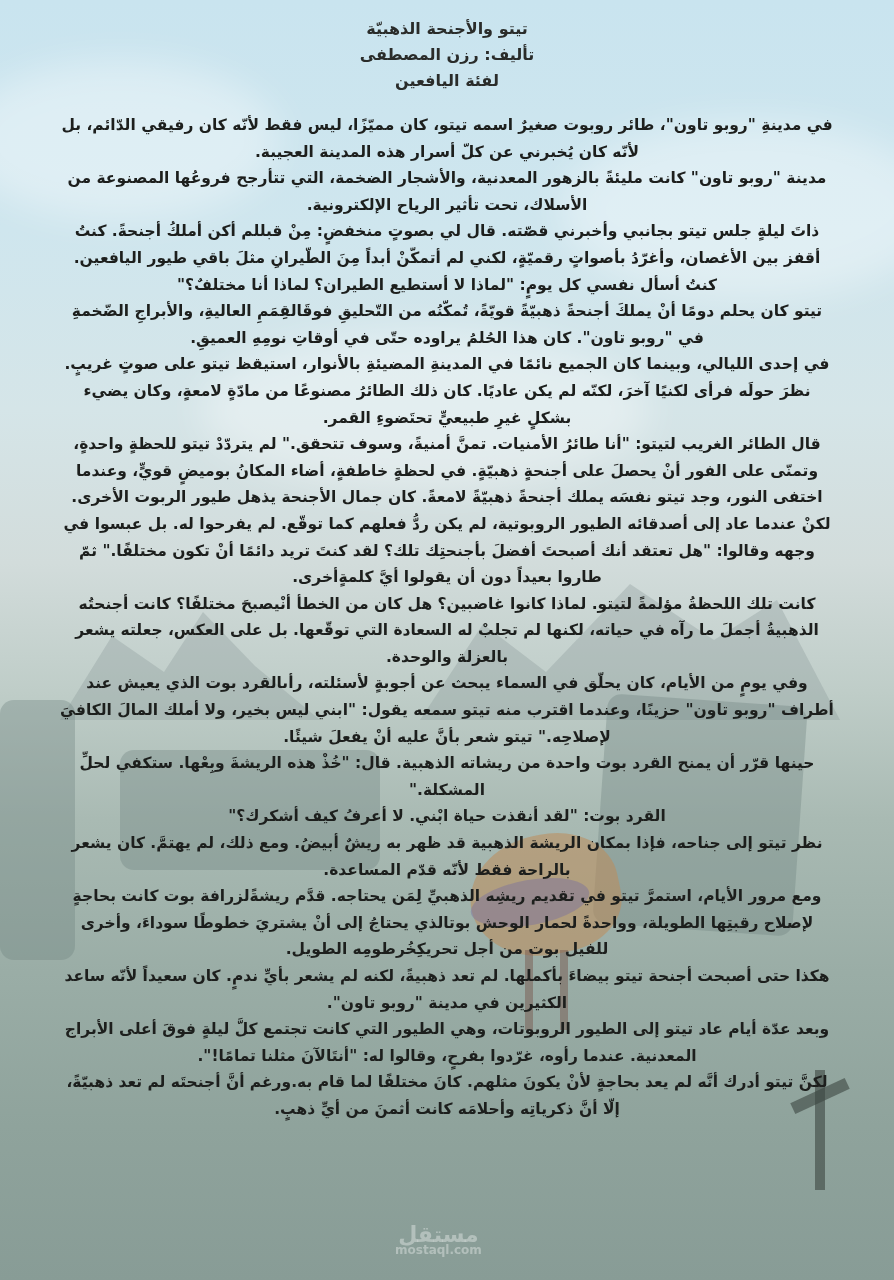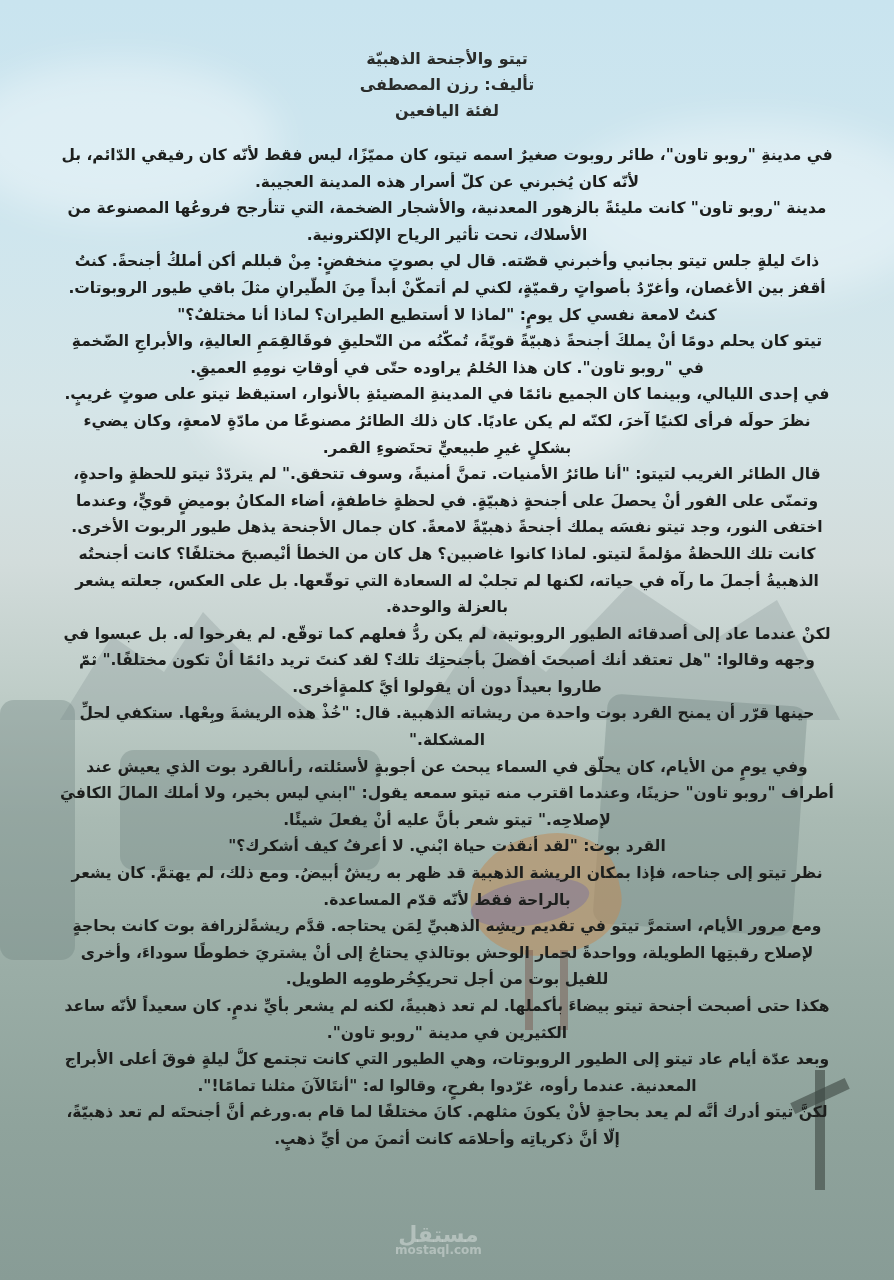--- a/index.html
+++ b/index.html
@@ -13,21 +13,21 @@
     }
     .cloud { position: absolute; border-radius: 50%; background: rgba(255,255,255,0.35); filter: blur(18px); }
     .mountain { position: absolute; background: rgba(140,155,155,0.35); }
     .block { position: absolute; background: rgba(110,130,125,0.35); border-radius: 14px; }
     .bird-body { position: absolute; left: 470px; top: 835px; width: 150px; height: 120px; border-radius: 50% 45% 40% 50%; background: rgba(190,140,90,0.55); transform: rotate(-12deg); }
     .bird-wing { position: absolute; left: 470px; top: 880px; width: 120px; height: 45px; border-radius: 50%; background: rgba(120,110,160,0.45); transform: rotate(-10deg); }
     .bird-leg { position: absolute; width: 8px; height: 80px; background: rgba(120,90,80,0.5); }
     .cross { position: absolute; left: 815px; top: 1070px; width: 10px; height: 120px; background: rgba(60,70,65,0.6); }
     .cross2 { position: absolute; left: 790px; top: 1090px; width: 60px; height: 12px; background: rgba(60,70,65,0.6); transform: rotate(-25deg); }
     .page { position: absolute; inset: 0; direction: rtl; text-align: center; color: #1d1f1d; }
-    .header { padding-top: 46px; }
+    .header { padding-top: 16px; }
     .header div { font-weight: bold; font-size: 16px; line-height: 26px; color: #2a2c2a; }
     .story { margin: 18px 60px 0 60px; }
     .story p { margin: 0; font-weight: bold; font-size: 15.5px; line-height: 26.6px; }
     .watermark { position: absolute; left: 395px; top: 1222px; direction: ltr; color: rgba(255,255,255,0.35); font-weight: bold; font-family: "DejaVu Sans", sans-serif; }
     .watermark .ar { font-size: 22px; display: block; text-align: center; }
     .watermark .en { font-size: 12px; display: block; text-align: left; margin-top: -4px; }
   </style>
 </head>
 <body>
 
@@ -51,28 +51,28 @@
 <div class="page">
   <div class="header">
     <div>تيتو والأجنحة الذهبيّة</div>
     <div>تأليف: رزن المصطفى</div>
     <div>لفئة اليافعين</div>
   </div>
 
   <div class="story">
     <p>في مدينةِ "روبو تاون"، طائر روبوت صغيرٌ اسمه تيتو، كان مميّزًا، ليس فقط لأنّه كان رفيقي الدّائم، بل لأنّه كان يُخبرني عن كلّ أسرار هذه المدينة العجيبة.</p>
     <p>مدينة "روبو تاون" كانت مليئةً بالزهور المعدنية، والأشجار الضخمة، التي تتأرجح فروعُها المصنوعة من الأسلاك، تحت تأثير الرياح الإلكترونية.</p>
-    <p>ذاتَ ليلةٍ جلس تيتو بجانبي وأخبرني قصّته. قال لي بصوتٍ منخفضٍ: مِنْ قبللم أكن أملكُ أجنحةً. كنتُ أقفز بين الأغصان، وأغرّدُ بأصواتٍ رقميّةٍ، لكني لم أتمكّنْ أبداً مِنَ الطّيرانِ مثلَ باقي طيور الروبوتات. كنتُ لامعة نفسي كل يومٍ: "لماذا لا أستطيع الطيران؟ لماذا أنا مختلفٌ؟"</p>
+    <p>ذاتَ ليلةٍ جلس تيتو بجانبي وأخبرني قصّته. قال لي بصوتٍ منخفضٍ: مِنْ قبللم أكن أملكُ أجنحةً. كنتُ أقفز بين الأغصان، وأغرّدُ بأصواتٍ رقميّةٍ، لكني لم أتمكّنْ أبداً مِنَ الطّيرانِ مثلَ باقي طيور اليافعين. كنتُ أسأل نفسي كل يومٍ: "لماذا لا أستطيع الطيران؟ لماذا أنا مختلفٌ؟"</p>
     <p>تيتو كان يحلم دومًا أنْ يملكَ أجنحةً ذهبيّةً قويّةً، تُمكّنُه من التّحليقِ فوقَالقِمَمِ العاليةِ، والأبراجِ الضّخمةِ في "روبو تاون". كان هذا الحُلمُ يراوده حتّى في أوقاتِ نومِهِ العميقِ.</p>
     <p>في إحدى الليالي، وبينما كان الجميع نائمًا في المدينةِ المضيئةِ بالأنوار، استيقظ تيتو على صوتٍ غريبٍ. نظرَ حولَه فرأى لكنيًا آخرَ، لكنّه لم يكن عاديًا. كان ذلك الطائرُ مصنوعًا من مادّةٍ لامعةٍ، وكان يضيء بشكلٍ غيرِ طبيعيٍّ تحتَضوءِ القمر.</p>
     <p>قال الطائر الغريب لتيتو: "أنا طائرُ الأمنيات. تمنَّ أمنيةً، وسوف تتحقق." لم يتردّدْ تيتو للحظةٍ واحدةٍ، وتمنّى على الفور أنْ يحصلَ على أجنحةٍ ذهبيّةٍ. في لحظةٍ خاطفةٍ، أضاء المكانُ بوميضٍ قويٍّ، وعندما اختفى النور، وجد تيتو نفسَه يملك أجنحةً ذهبيّةً لامعةً. كان جمال الأجنحة يذهل طيور الربوت الأخرى.</p>
+    <p>لكنْ عندما عاد إلى أصدقائه الطيور الروبوتية، لم يكن ردُّ فعلهم كما توقّع. لم يفرحوا له. بل عبسوا في وجهه وقالوا: "هل تعتقد أنك أصبحتَ أفضلَ بأجنحتِك تلك؟ لقد كنتَ تريد دائمًا أنْ تكون مختلفًا." ثمّ طاروا بعيداً دون أن يقولوا أيَّ كلمةٍأخرى.</p>
     <p>كانت تلك اللحظةُ مؤلمةً لتيتو. لماذا كانوا غاضبين؟ هل كان من الخطأ أنْيصبحَ مختلفًا؟ كانت أجنحتُه الذهبيةُ أجملَ ما رآه في حياته، لكنها لم تجلبْ له السعادة التي توقّعها. بل على العكس، جعلته يشعر بالعزلة والوحدة.</p>
-    <p>لكنْ عندما عاد إلى أصدقائه الطيور الروبوتية، لم يكن ردُّ فعلهم كما توقّع. لم يفرحوا له. بل عبسوا في وجهه وقالوا: "هل تعتقد أنك أصبحتَ أفضلَ بأجنحتِك تلك؟ لقد كنتَ تريد دائمًا أنْ تكون مختلفًا." ثمّ طاروا بعيداً دون أن يقولوا أيَّ كلمةٍأخرى.</p>
+    <p>وفي يومٍ من الأيام، كان يحلّق في السماء يبحث عن أجوبةٍ لأسئلته، رأىالقرد بوت الذي يعيش عند أطراف "روبو تاون" حزينًا، وعندما اقترب منه تيتو سمعه يقول: "ابني ليس بخير، ولا أملك المالَ الكافيَ لإصلاحِه." تيتو شعر بأنَّ عليه أنْ يفعلَ شيئًا.</p>
     <p>حينها قرّر أن يمنح القرد بوت واحدة من ريشاته الذهبية. قال: "خُذْ هذه الريشةَ وبِعْها. ستكفي لحلِّ المشكلة."</p>
-    <p>وفي يومٍ من الأيام، كان يحلّق في السماء يبحث عن أجوبةٍ لأسئلته، رأىالقرد بوت الذي يعيش عند أطراف "روبو تاون" حزينًا، وعندما اقترب منه تيتو سمعه يقول: "ابني ليس بخير، ولا أملك المالَ الكافيَ لإصلاحِه." تيتو شعر بأنَّ عليه أنْ يفعلَ شيئًا.</p>
     <p>القرد بوت: "لقد أنقذت حياة ابْني. لا أعرفُ كيف أشكرك؟"</p>
     <p>نظر تيتو إلى جناحه، فإذا بمكان الريشة الذهبية قد ظهر به ريشٌ أبيضُ. ومع ذلك، لم يهتمَّ. كان يشعر بالراحة فقط لأنّه قدّم المساعدة.</p>
     <p>ومع مرور الأيام، استمرَّ تيتو في تقديم ريشِه الذهبيِّ لِمَن يحتاجه. قدَّم ريشةًلزرافة بوت كانت بحاجةٍ لإصلاح رقبتِها الطويلة، وواحدةً لحمار الوحش بوتالذي يحتاجُ إلى أنْ يشتريَ خطوطًا سوداءَ، وأخرى للفيل بوت من أجل تحريكِخُرطومِه الطويل.</p>
     <p>هكذا حتى أصبحت أجنحة تيتو بيضاءَ بأكملها. لم تعد ذهبيةً، لكنه لم يشعر بأيِّ ندمٍ. كان سعيداً لأنّه ساعد الكثيرين في مدينة "روبو تاون".</p>
     <p>وبعد عدّة أيام عاد تيتو إلى الطيور الروبوتات، وهي الطيور التي كانت تجتمع كلَّ ليلةٍ فوقَ أعلى الأبراج المعدنية. عندما رأوه، غرّدوا بفرحٍ، وقالوا له: "أنتَالآنَ مثلنا تمامًا!".</p>
     <p>لكنَّ تيتو أدرك أنَّه لم يعد بحاجةٍ لأنْ يكونَ مثلهم. كانَ مختلفًا لما قام به.ورغم أنَّ أجنحتَه لم تعد ذهبيّةً، إلّا أنَّ ذكرياتِه وأحلامَه كانت أثمنَ من أيِّ ذهبٍ.</p>
   </div>
 </div>
 
 <div class="watermark">

